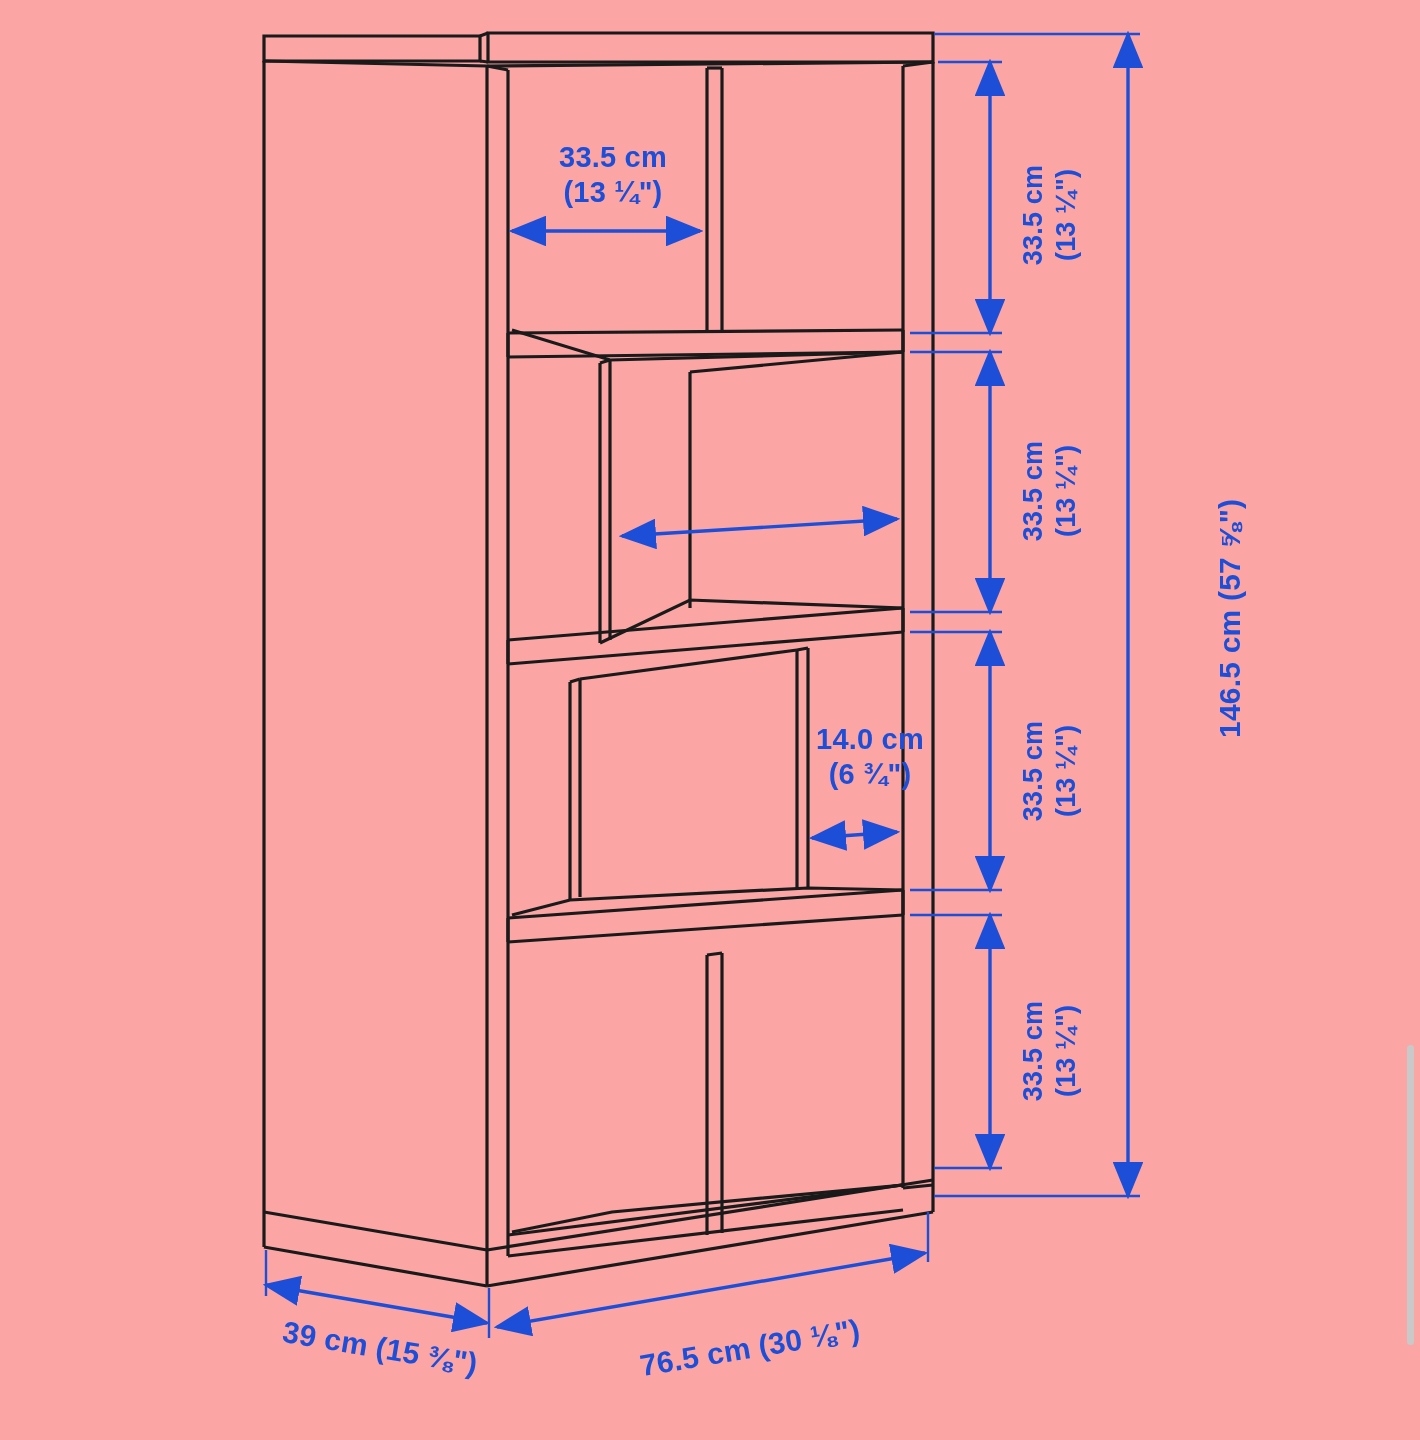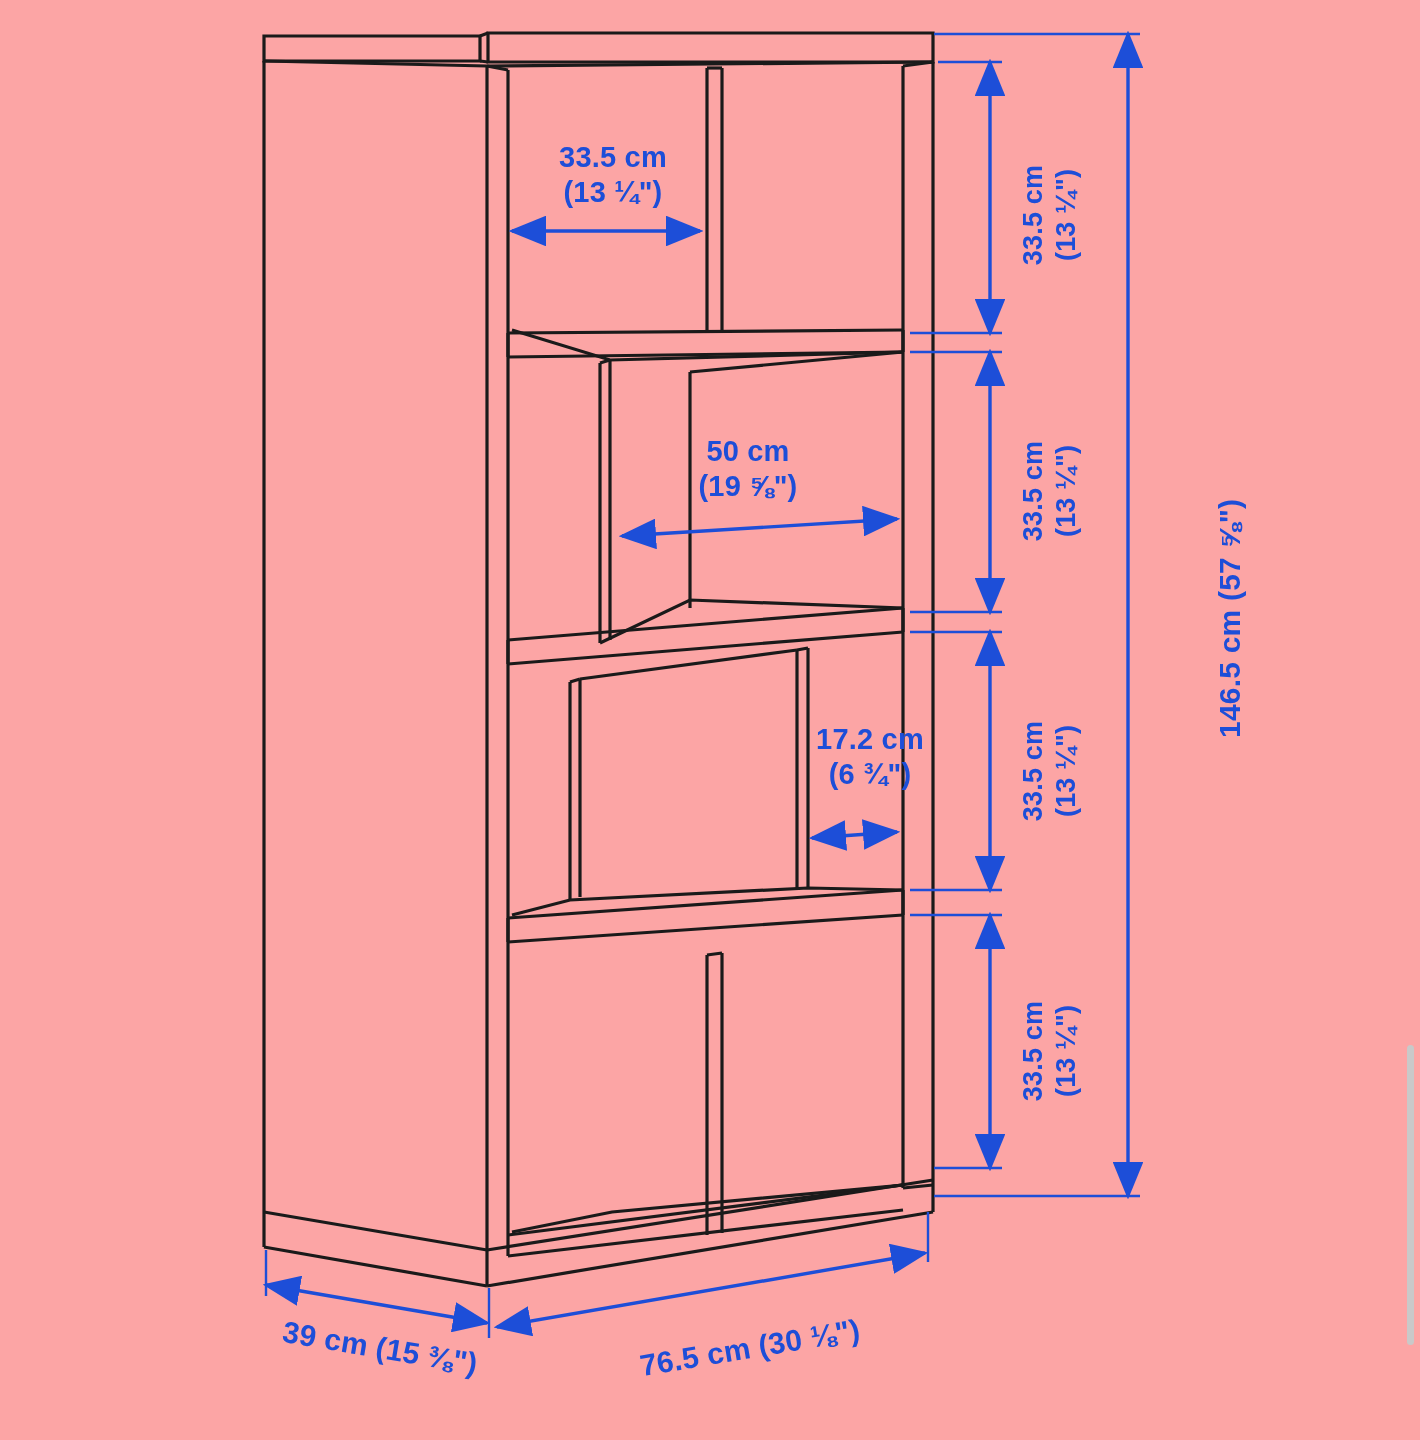--- a/index.html
+++ b/index.html
@@ -173,27 +173,23 @@
       <line x1="489" y1="1288" x2="489" y2="1338"></line>
       <line x1="928" y1="1212" x2="928" y2="1262"></line>
     </g>
   </svg>
 
   <div class="dim-label" style="left:513px; top:140px; width:200px; font-size:29px;">
     <span>33.5 cm</span>
     <span class="l2">(13 ¼")</span>
   </div>
 
-  <div class="dim-label" style="left:648px; top:434px; width:200px; font-size:29px;">
-    <span>50 cm</span>
-    <span class="l2">(19 ⅝")</span>
-  </div>
 
   <div class="dim-label" style="left:770px; top:722px; width:200px; font-size:29px;">
-    <span>17.2 cm</span>
+    <span>14.0 cm</span>
     <span class="l2">(6 ¾")</span>
   </div>
 
   <div class="dim-label vert" style="left:930px; top:182px; width:240px; font-size:27px; transform:rotate(-90deg);">
     <span>33.5 cm</span>
     <span class="l2">(13 ¼")</span>
   </div>
 
   <div class="dim-label vert" style="left:930px; top:458px; width:240px; font-size:27px; transform:rotate(-90deg);">
     <span>33.5 cm</span>

